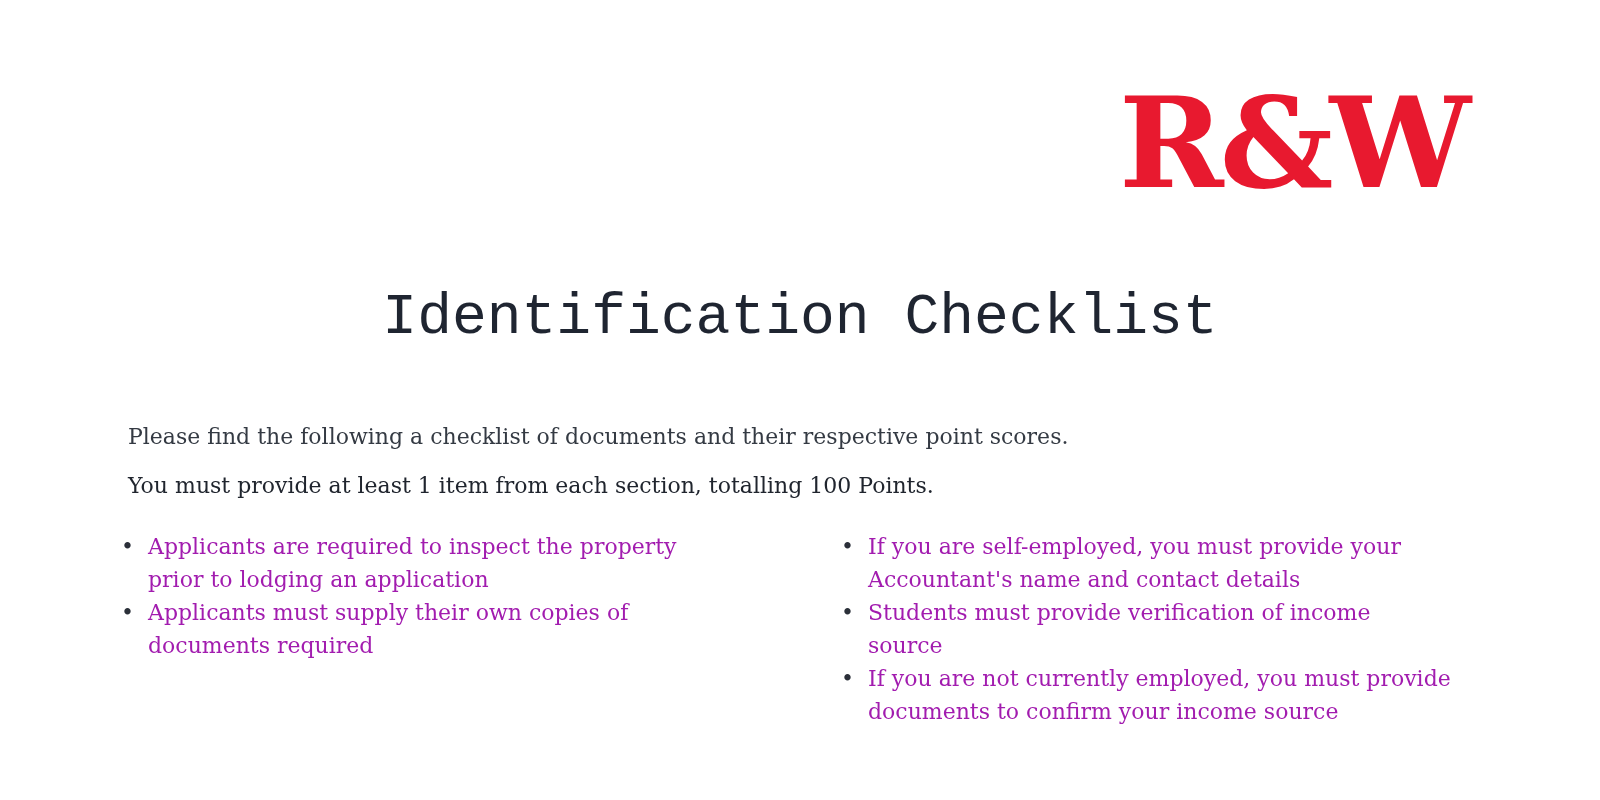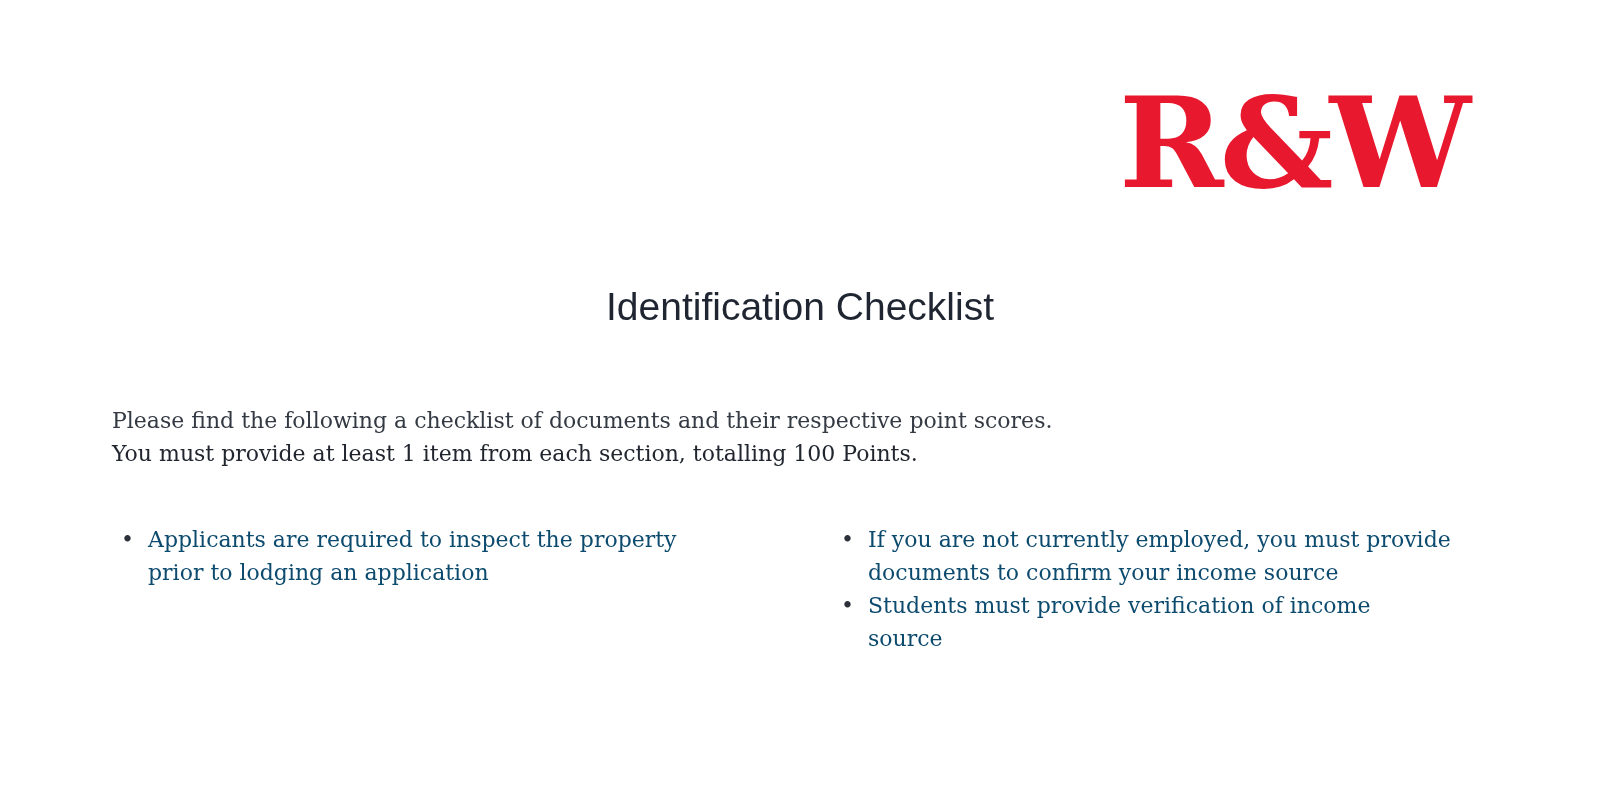--- a/index.html
+++ b/index.html
@@ -28,57 +28,57 @@
     color: #E8192F;
     user-select: none;
   }
   .title {
     position: absolute;
     top: 286px;
     left: 0;
     width: 100%;
     margin: 0;
     text-align: center;
-    font-family: Liberation Sans, sans-serif;
+    font-family: Liberation Mono, monospace;
     font-weight: 400;
-    font-size: 39px;
+    font-size: 58px;
     line-height: 1.1;
     color: #1f2531;
   }
   .intro {
     position: absolute;
     left: 112px;
     top: 404px;
     width: 1100px;
     font-size: 22px;
     line-height: 33px;
   }
   .intro p {
-    margin: 0;
+    margin: 16px;
     color: #343a43;
   }
   .intro p.bold {
     font-weight: 400;
     color: #20252e;
   }
   .columns {
     position: absolute;
     left: 0;
     top: 523px;
     width: 1600px;
   }
   ul.bullet-list {
     margin: 0;
     padding: 0;
     list-style: none;
     position: absolute;
-    top: 0;
+    top: 7px;
     font-size: 22px;
     line-height: 33px;
-    color: #0c4a6e;
+    color: #a21caf;
   }
   ul.bullet-list.left  { left: 148px; width: 620px; }
   ul.bullet-list.right { left: 868px; width: 620px; }
   ul.bullet-list li {
     position: relative;
     margin: 0;
     padding: 0;
   }
   ul.bullet-list li::before {
     content: "\2022";
@@ -106,27 +106,35 @@
     <p class="intro-line bold">You must provide at least 1 item from each section, totalling 100 Points.</p>
   </div>
 
   <div class="columns">
 
     <ul class="bullet-list left">
       <li>
         <span class="li-text">Applicants are required to inspect the property
 prior to lodging an application</span>
       </li>
+      <li>
+        <span class="li-text">Applicants must supply their own copies of
+documents required</span>
+      </li>
     </ul>
 
     <ul class="bullet-list right">
       <li>
-        <span class="li-text">If you are not currently employed, you must provide
-documents to confirm your income source</span>
+        <span class="li-text">If you are self-employed, you must provide your
+Accountant's name and contact details</span>
       </li>
       <li>
         <span class="li-text">Students must provide verification of income
 source</span>
+      </li>
+      <li>
+        <span class="li-text">If you are not currently employed, you must provide
+documents to confirm your income source</span>
       </li>
     </ul>
 
   </div>
 </div>
 
 </body></html>

